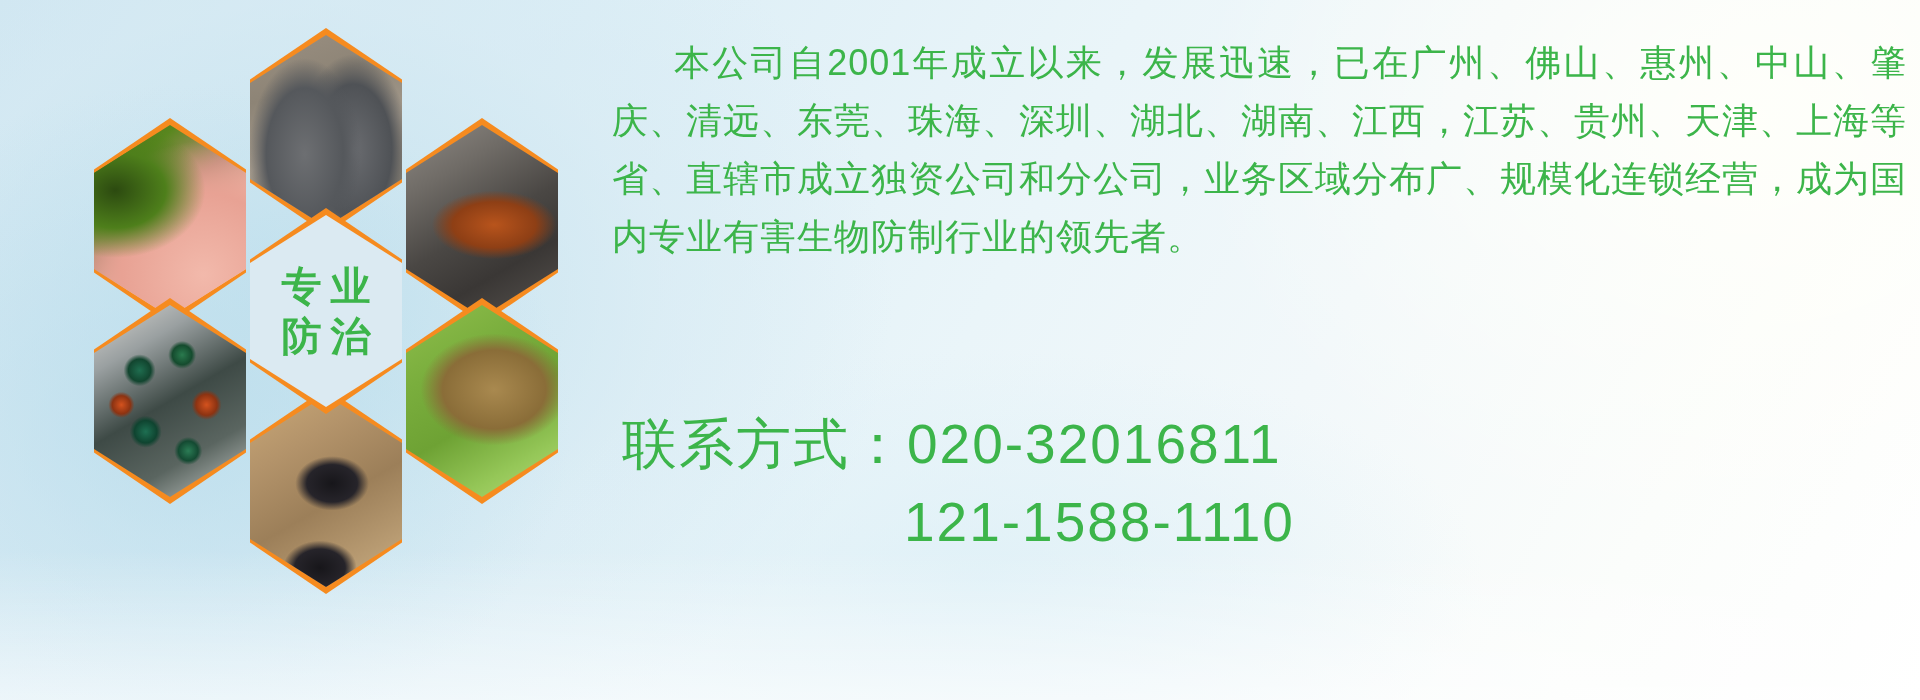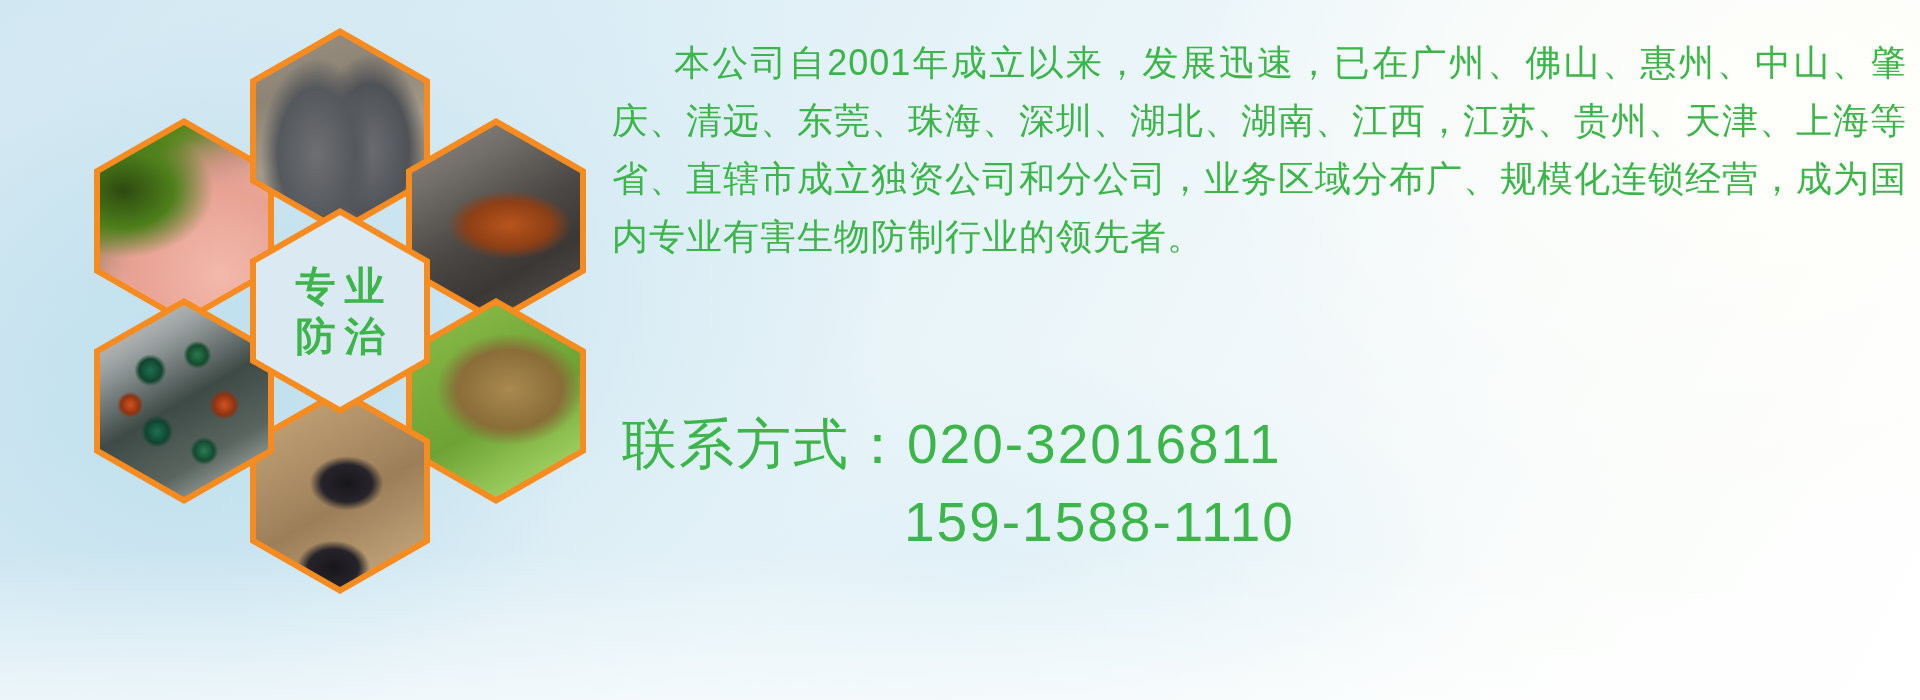--- a/index.html
+++ b/index.html
@@ -48,21 +48,21 @@
   #hex-cluster {
     position: absolute;
     left: 92px;
     top: 10px;
     width: 500px;
     height: 560px;
   }
 
   .hex {
     position: absolute;
-    width: 180px;
+    width: 152px;
     height: 206px;
     clip-path: polygon(50% 0%, 100% 25%, 100% 75%, 50% 100%, 0% 75%, 0% 25%);
     background: #f68b1f;
     display: flex;
     align-items: center;
     justify-content: center;
   }
 
   .hex-inner {
     width: 168px;
@@ -233,16 +233,16 @@
     </div>
 
   </div>
 
   <div id="copy">
     <p id="intro-paragraph">本公司自2001年成立以来，发展迅速，已在广州、佛山、惠州、中山、肇庆、清远、东莞、珠海、深圳、湖北、湖南、江西，江苏、贵州、天津、上海等省、直辖市成立独资公司和分公司，业务区域分布广、规模化连锁经营，成为国内专业有害生物防制行业的领先者。</p>
   </div>
 
   <div id="contact-block">
     <div class="contact-line-1">联系方式：020-32016811</div>
-    <div class="contact-line-2">159-1588-1110</div>
+    <div class="contact-line-2">121-1588-1110</div>
   </div>
 
 </div>
 
 </body></html>

